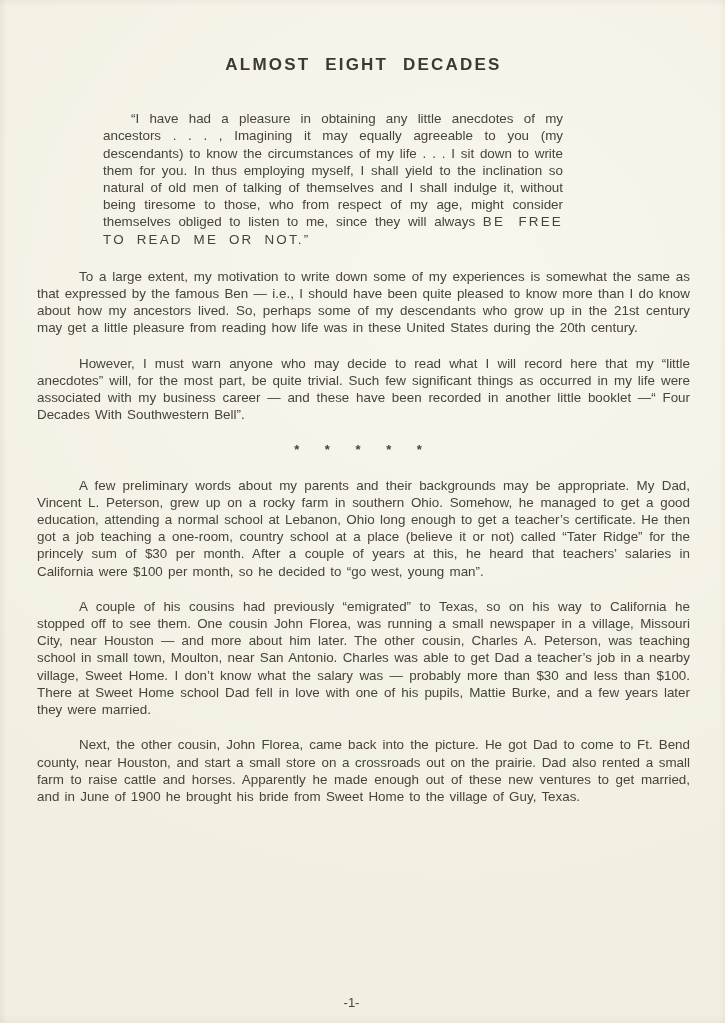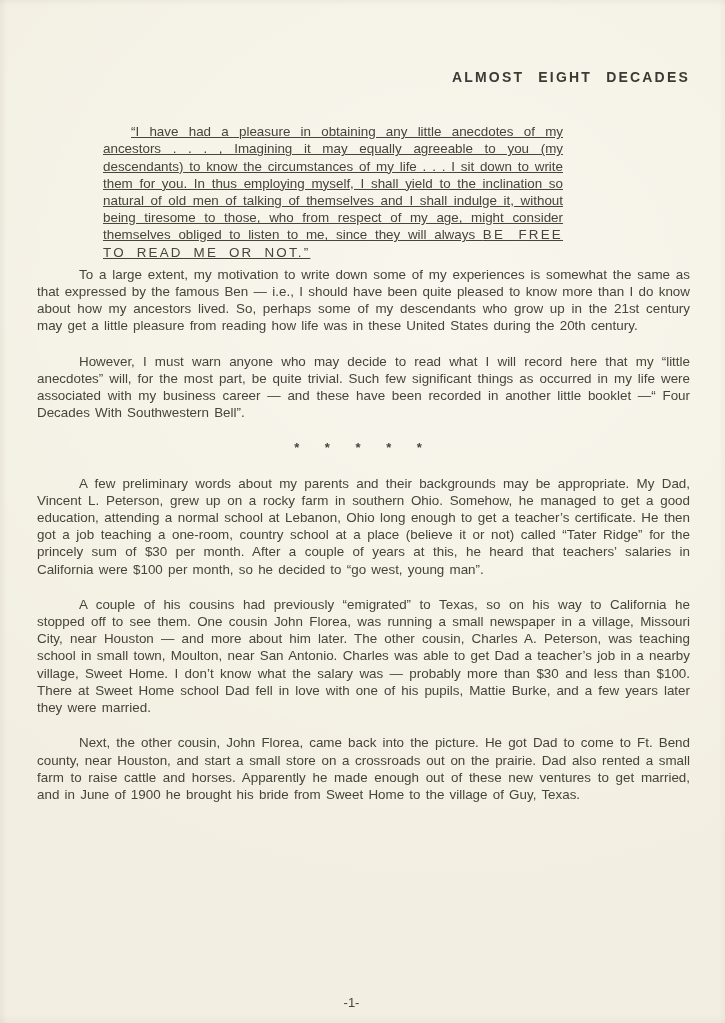--- a/index.html
+++ b/index.html
@@ -26,41 +26,40 @@
       radial-gradient(ellipse 140% 90% at 62% 28%, rgba(255,255,250,0.5), rgba(255,255,250,0) 70%);
     color: var(--ink, #47443c);
     font-size: 13.4px;
     line-height: 17.2px;
   }
   .content {
     position: absolute;
     left: 37px; right: 35px; top: 52px;
   }
   .title {
-    margin: 17px 0 37px 0;
-    text-align: right;
-    font-size: 14px;
+    margin: 4px 0 37px 0;
+    text-align: center;
+    font-size: 17px;
     font-weight: bold;
     letter-spacing: 2.2px;
     word-spacing: 8px;
     color: var(--ink-strong, #3c3933);
   }
   .para {
     margin: 0 0 18px 0;
     text-align: justify;
     text-indent: 42px;
     word-spacing: 1.5px;
   }
   .quote {
-    margin: 0 0 5px 66px;
+    margin: 0 0 20px 66px;
     width: 460px;
     text-align: justify;
     text-indent: 28px;
     word-spacing: 1.5px;
-    text-decoration: underline;
   }
   .quote .caps {
     letter-spacing: 2.2px;
     word-spacing: 5px;
   }
   .stars {
     margin: 0 0 18px 0;
     text-align: center;
     letter-spacing: 11px;
     font-weight: bold;

